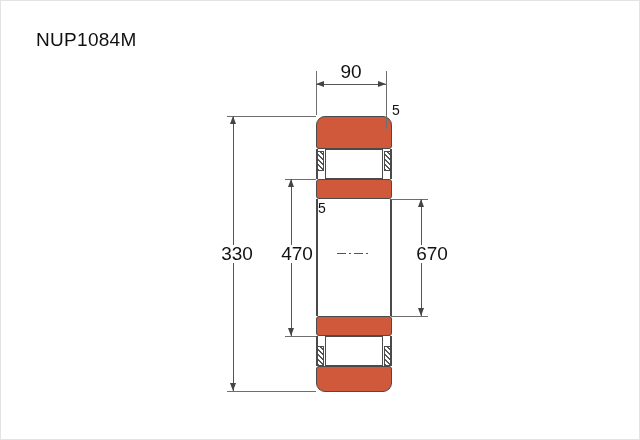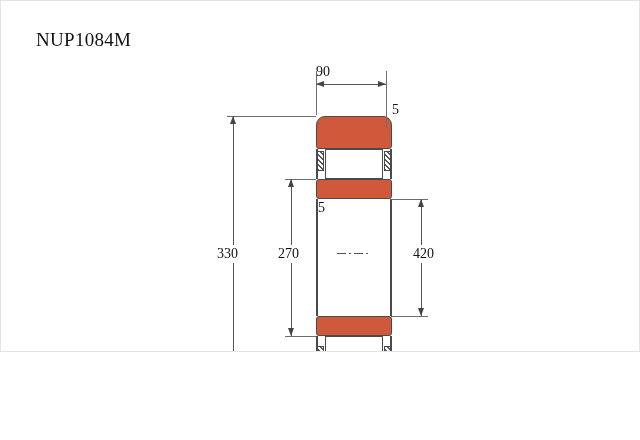--- a/index.html
+++ b/index.html
@@ -1,20 +1,20 @@
 <!DOCTYPE html>
 <html style="--ring-fill: #d0583b; --line: #4a4a4a; --dim-line: #555555; --text: #111111; --background: #ffffff;"><head>
 <meta charset="utf-8">
 <style>
   html,body { margin:0; padding:0; background:#fff; }
   .canvas {
-    position:relative; width:640px; height:352px;
+    position:relative; width:640px; height:440px;
     background:var(--background, #ffffff);
     border:1px solid #e3e3e3; box-sizing:border-box;
-    font-family:Liberation Serif, serif;
+    font-family:Liberation Sans, sans-serif;
     color:var(--text, #111111);
     overflow:hidden;
   }
   .title {
     position:absolute; left:35px; top:28px;
     font-size:19px; letter-spacing:0.3px; color:var(--text, #111);
   }
   
   .block {
     position:absolute; box-sizing:border-box;
@@ -45,22 +45,22 @@
   .extv { position:absolute; width:1px; background:#6e6e6e; z-index:3; }
   .exth { position:absolute; height:1px; background:#6e6e6e; z-index:3; }
   
   .arr { position:absolute; width:0; height:0; z-index:4; }
   .arrU { border-left:3.5px solid transparent; border-right:3.5px solid transparent; border-bottom:8px solid #444; }
   .arrD { border-left:3.5px solid transparent; border-right:3.5px solid transparent; border-top:8px solid #444; }
   .arrL { border-top:3.5px solid transparent; border-bottom:3.5px solid transparent; border-right:8px solid #444; }
   .arrR { border-top:3.5px solid transparent; border-bottom:3.5px solid transparent; border-left:8px solid #444; }
   
   .dimtxt {
-    position:absolute; font-size:14px; color:var(--text, #111);
-    z-index:5; line-height:16px;
+    position:absolute; font-size:19px; color:var(--text, #111);
+    text-align:center; z-index:5; line-height:16px;
   }
   .onLine { background:var(--background, #fff); padding:1px 0; }
   .small5 { font-size:14px; width:14px; }
   
   .centerline {
     position:absolute; height:1px; z-index:1;
     background:repeating-linear-gradient(90deg,
       #555 0 9px, transparent 9px 12px, #555 12px 14px, transparent 14px 17px);
   }
 </style>
@@ -113,26 +113,26 @@
     <div class="arr arrD" style="left:229px; top:382px;"></div>
     <div class="dimtxt onLine" style="left:216px; top:244px; width:40px;">330</div>
   </div>
 
   <div>
     <div class="exth" style="left:284px; top:178px; width:31px;"></div>
     <div class="exth" style="left:284px; top:335px; width:31px;"></div>
     <div class="dimv" style="left:290px; top:178px; height:157px;"></div>
     <div class="arr arrU" style="left:287px; top:178px;"></div>
     <div class="arr arrD" style="left:287px; top:327px;"></div>
-    <div class="dimtxt onLine" style="left:277px; top:244px; width:38px;">270</div>
+    <div class="dimtxt onLine" style="left:277px; top:244px; width:38px;">470</div>
     <div class="dimtxt small5" style="left:317px; top:199px; text-align:left;">5</div>
   </div>
 
   <div>
     <div class="exth" style="left:390px; top:198px; width:37px;"></div>
     <div class="exth" style="left:390px; top:315px; width:37px;"></div>
     <div class="dimv" style="left:420px; top:198px; height:117px;"></div>
     <div class="arr arrU" style="left:417px; top:198px;"></div>
     <div class="arr arrD" style="left:417px; top:307px;"></div>
-    <div class="dimtxt onLine" style="left:412px; top:244px; width:38px;">420</div>
+    <div class="dimtxt onLine" style="left:412px; top:244px; width:38px;">670</div>
   </div>
 
 </div>
 
 </body></html>

